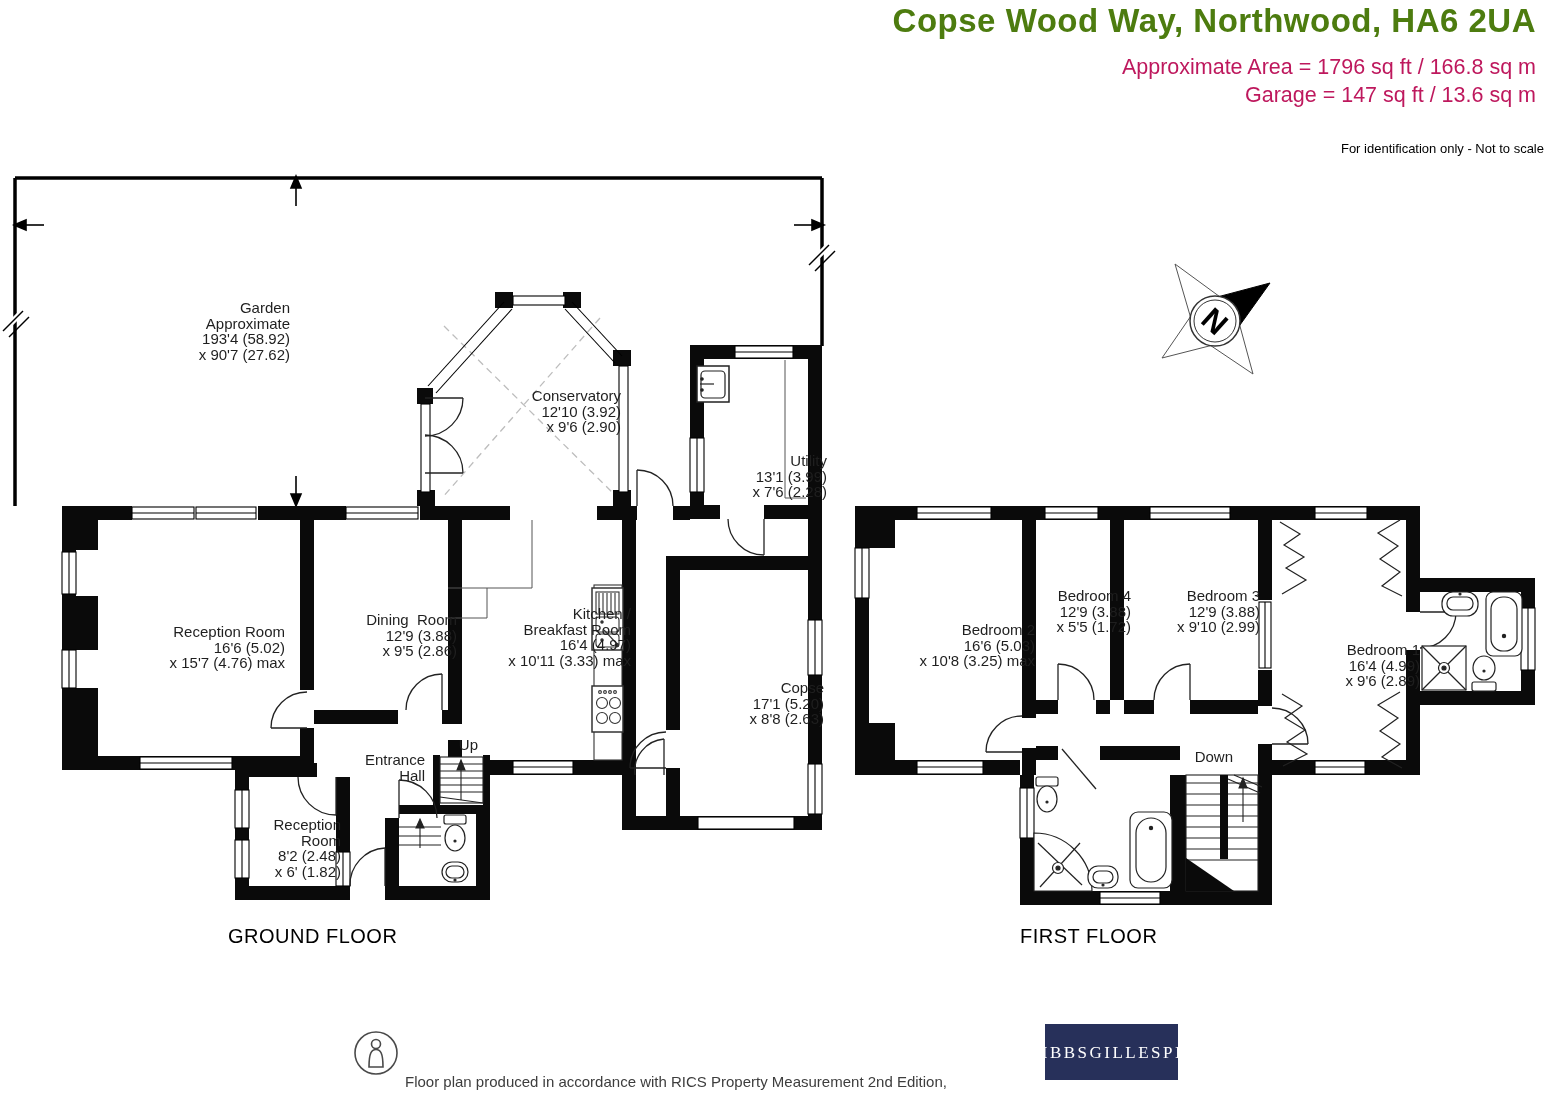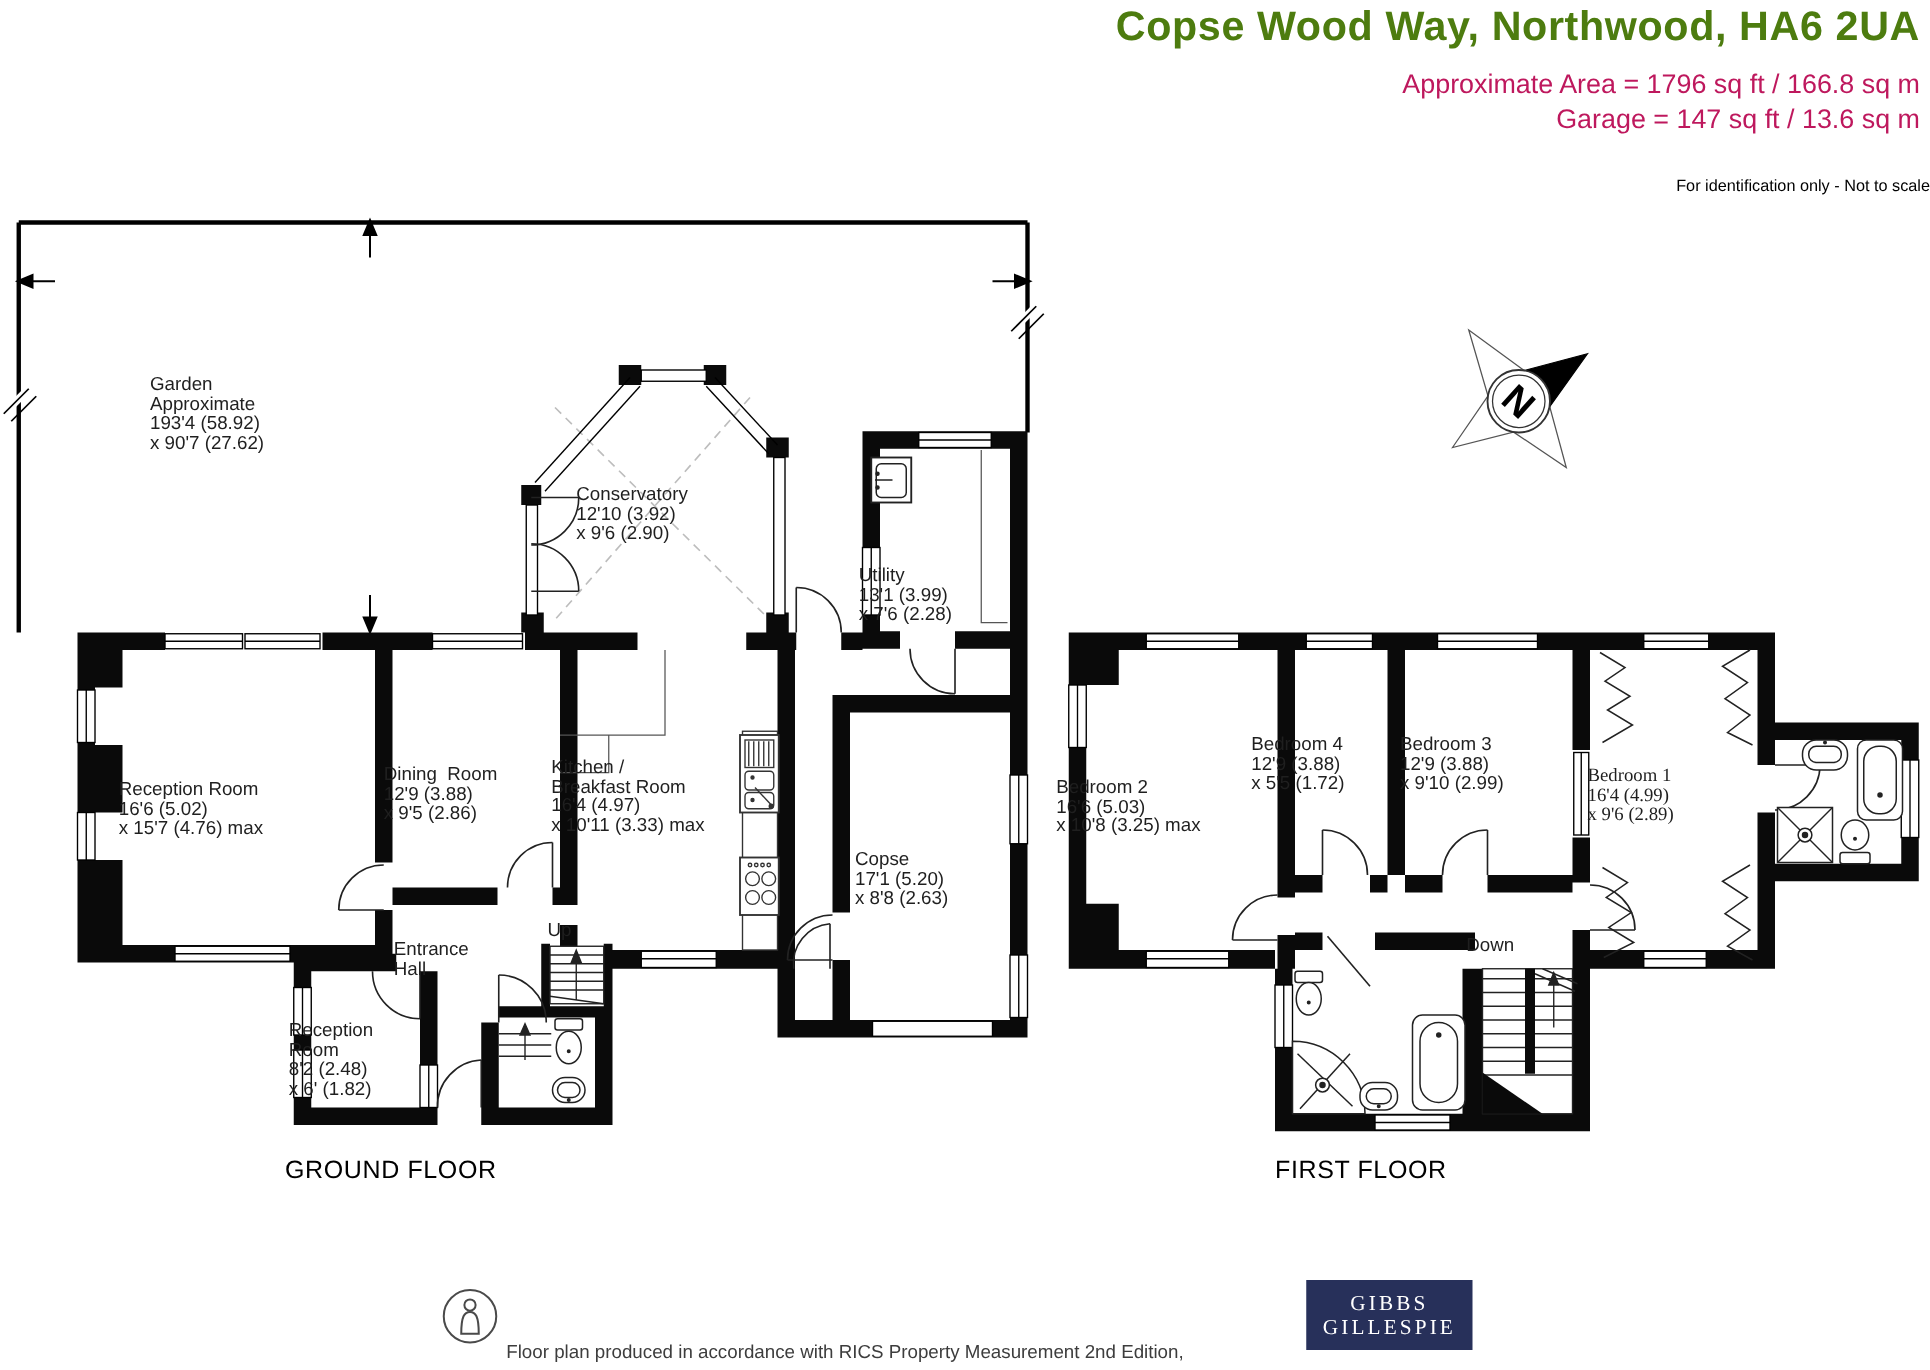--- a/index.html
+++ b/index.html
@@ -7,24 +7,24 @@
         font-family:"Liberation Sans",sans-serif;color:#1f1f1f;}
   #plan-svg{position:absolute;left:0;top:0;}
   .abs{position:absolute;}
   
   #title{right:8px;top:2px;font-size:33px;font-weight:bold;color:#4d7c0f;text-align:right;letter-spacing:0.5px;}
   #areas{right:8px;top:54px;text-align:right;font-size:21.5px;line-height:27.5px;color:#be185d;}
   #disclaimer{right:0;top:141px;font-size:13px;color:#000000;}
   
   .floor-label{font-size:20px;color:#000000;letter-spacing:0.5px;}
   
-  .room-label{position:absolute;text-align:left;font-size:15px;line-height:15.5px;color:#1f1f1f;white-space:pre;}
+  .room-label{position:absolute;text-align:right;font-size:15px;line-height:15.5px;color:#1f1f1f;white-space:pre;}
   
   #footer-text{left:405px;top:1033px;font-size:15px;line-height:19.5px;color:#3d3d3d;white-space:pre;}
-  #agent-logo{left:1045px;top:1024px;width:133px;height:56px;display:flex;flex-direction:column;
+  #agent-logo{left:1045px;top:1024px;width:133px;height:56px;display:flex;flex-direction:row;
               align-items:center;justify-content:center;color:#fff;font-family:"Liberation Serif",serif;}
   #agent-logo div{letter-spacing:2.5px;font-size:17px;line-height:19px;}
 </style>
 </head>
 <body>
 
 <div id="page">
 
   <svg id="plan-svg" width="1544" height="1096" viewBox="0 0 1544 1096">
 
@@ -372,21 +372,21 @@
       <div class="room-label" style="left: 95px; top: 624px; width: 190px;"><div>Reception Room</div><div>16'6 (5.02)</div><div>x 15'7 (4.76) max</div></div>
       <div class="room-label" style="left: 307px; top: 612px; width: 150px;"><div>Dining  Room</div><div>12'9 (3.88)</div><div>x 9'5 (2.86)</div></div>
       <div class="room-label" style="left: 441px; top: 606px; width: 190px;"><div>Kitchen /</div><div>Breakfast Room</div><div>16'4 (4.97)</div><div>x 10'11 (3.33) max</div></div>
       <div class="room-label" style="left: 684px; top: 680px; width: 140px;"><div>Copse</div><div>17'1 (5.20)</div><div>x 8'8 (2.63)</div></div>
       <div class="room-label" style="left: 315px; top: 752px; width: 110px;"><div>Entrance</div><div>Hall</div></div>
       <div class="room-label" style="left: 438px; top: 737px; width: 40px;"><div>Up</div></div>
       <div class="room-label" style="left: 231px; top: 817px; width: 110px;"><div>Reception</div><div>Room</div><div>8'2 (2.48)</div><div>x 6' (1.82)</div></div>
       <div class="room-label" style="left: 845px; top: 622px; width: 190px;"><div>Bedroom 2</div><div>16'6 (5.03)</div><div>x 10'8 (3.25) max</div></div>
       <div class="room-label" style="left: 1001px; top: 588px; width: 130px;"><div>Bedroom 4</div><div>12'9 (3.88)</div><div>x 5'5 (1.72)</div></div>
       <div class="room-label" style="left: 1120px; top: 588px; width: 140px;"><div>Bedroom 3</div><div>12'9 (3.88)</div><div>x 9'10 (2.99)</div></div>
-      <div class="room-label" style="left: 1270px; top: 614px; width: 150px; font-family: Liberation Serif, serif;"><div>Bedroom 1</div><div>16'4 (4.99)</div><div>x 9'6 (2.89)</div></div>
+      <div class="room-label" style="left: 1270px; top: 642px; width: 150px;"><div>Bedroom 1</div><div>16'4 (4.99)</div><div>x 9'6 (2.89)</div></div>
       <div class="room-label" style="left: 1173px; top: 749px; width: 60px;"><div>Down</div></div>
     </div>
 
   <div id="footer-text" class="abs">
     <div>Floor plan produced in accordance with RICS Property Measurement 2nd Edition,</div>
     
     
   </div>
 
   <div id="agent-logo" class="abs" style="background: rgb(39, 48, 90);">

